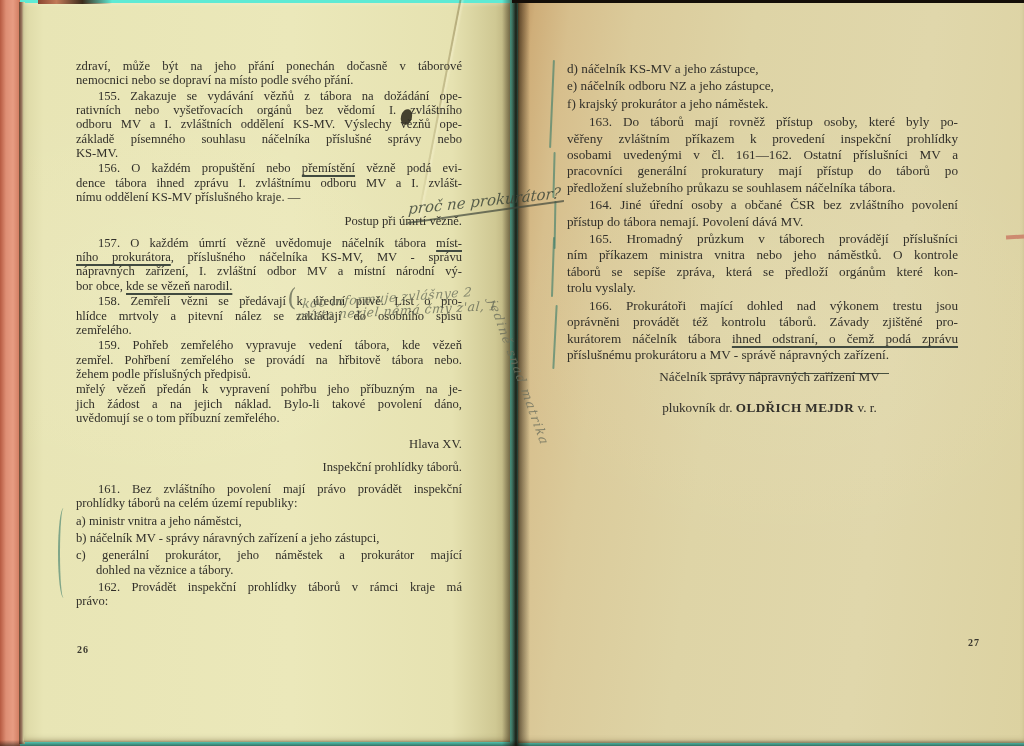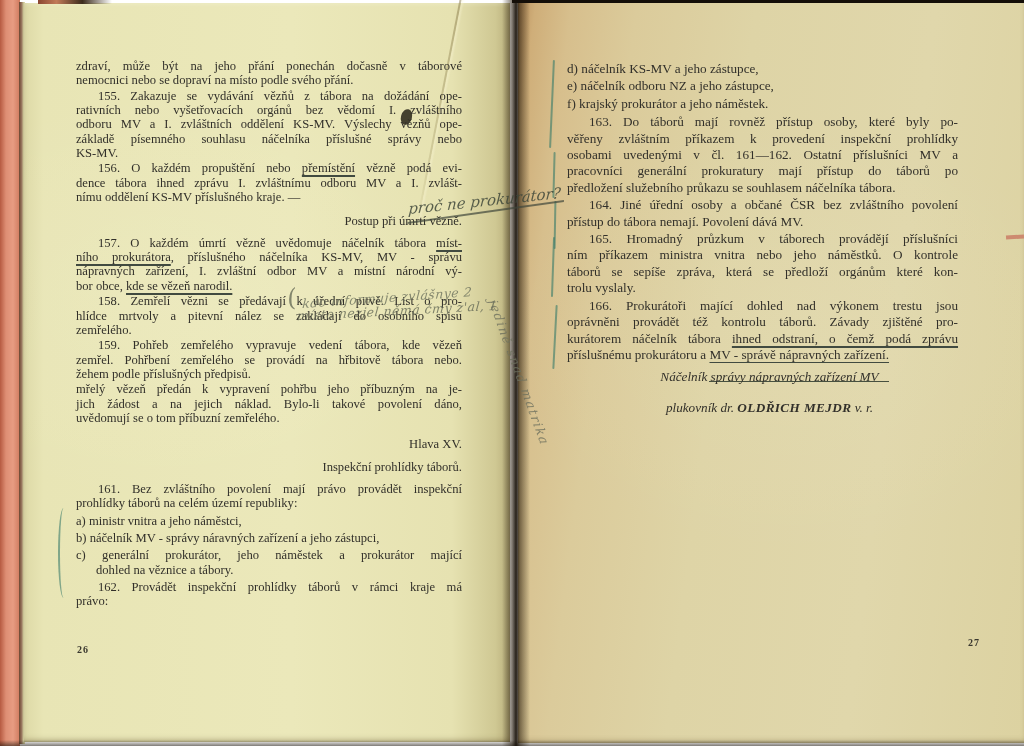--- a/index.html
+++ b/index.html
@@ -1,16 +1,16 @@
 <!DOCTYPE html>
 <html><head>
 <meta charset="utf-8">
 <style>
   html,body { margin:0; padding:0; background:#17110a; }
-  .photo { position:relative; width:1024px; height:746px; overflow:hidden; background:#ffffff; font-family:"Liberation Serif",serif; }
+  .photo { position:relative; width:1024px; height:746px; overflow:hidden; background:#5eead4; font-family:"Liberation Serif",serif; }
 
   .cover-strip { position:absolute; left:0; top:0; width:20px; height:746px;
     background:linear-gradient(90deg,#b65a41 0,#de8e74 30%,#e79c82 65%,#cf7a5e 100%); }
   .stack-edge { position:absolute; left:19px; top:2px; width:6px; height:742px;
     background:linear-gradient(90deg,#6b4630 0,#93705a 40%,#c9c294 75%,#e2dfae 100%); }
 
   .page-left { position:absolute; left:24px; top:3px; width:486px; height:739px;
     background:
       radial-gradient(ellipse 420px 300px at 30% 40%, rgba(255,255,240,.10), transparent 70%),
       linear-gradient(90deg,#ddd9a6 0,#e8e5b5 4%,#ebe8ba 55%,#e6e2b1 88%,#cfc893 97%,#b7ad7a 100%);
@@ -41,35 +41,35 @@
   .mark-f { left:554px; top:305px; height:64px; transform:rotate(3deg); }
   .dash-right { position:absolute; left:1006px; top:235px; width:18px; height:4px; background:#cd8a70; transform:rotate(-3deg); }
   .blot { position:absolute; left:401px; top:109px; width:11px; height:16px; background:#2e2a1c; border-radius:50%; transform:rotate(15deg); opacity:.88; }
 
   .col { position:absolute; color:#32302a; }
   .col-left  { left:76px;  top:59px; width:386px; font-size:12.6px; line-height:14.35px; }
   .col-right { left:567px; top:61px; width:391px; font-size:13.2px; line-height:16.4px; }
 
   .tline { text-align:justify; text-align-last:justify; }
   .tline.last { text-align-last:left; }
-  .tline.ctr  { text-align:right; text-align-last:center;font-style:italic; }
+  .tline.ctr  { text-align:right; text-align-last:center; }
   .tline.ind  { padding-left:22px; }
   .tline.hang { padding-left:20px; }
 
   .para { margin-top:1px; }
   .mt0{margin-top:0} .mt2{margin-top:2px} .mt3{margin-top:3px} .mt5{}
 
   .h-c { text-align:right; }
   .h-death   { margin:10px 0 7px; }
   .h-chapter { margin:12px 0 8px; }
   .h-section { margin:6px 0 8px; }
 
   .u  { text-decoration:underline; text-decoration-thickness:1.5px; text-underline-offset:2.5px; text-decoration-color:#414a40; }
-  .uu { text-decoration:underline; text-decoration-thickness:1.4px; text-underline-offset:2.5px; text-decoration-color:#414a40;
-        border-bottom:1.4px solid #47503f; padding-bottom:19px; }
+  .uu { text-decoration-thickness:1.4px; text-underline-offset:2.5px; text-decoration-color:#414a40;
+        border-bottom:1.4px solid #47503f; padding-bottom:11px; }
   .b  { font-weight:bold; letter-spacing:.4px; }
 
   .sig { margin-top:6px; padding-left:14px; }
   .sig .tline + .tline { margin-top:14px; }
 
   .pagenum { position:absolute; font-weight:bold; font-size:10px; line-height:1; color:#3a382f; letter-spacing:1px; }
   .pn-left  { left:77px;  top:645px; }
   .pn-right { left:968px; top:638px; }
 
   .hw { position:absolute; font-family:"DejaVu Serif",serif; font-style:italic; white-space:nowrap; }

